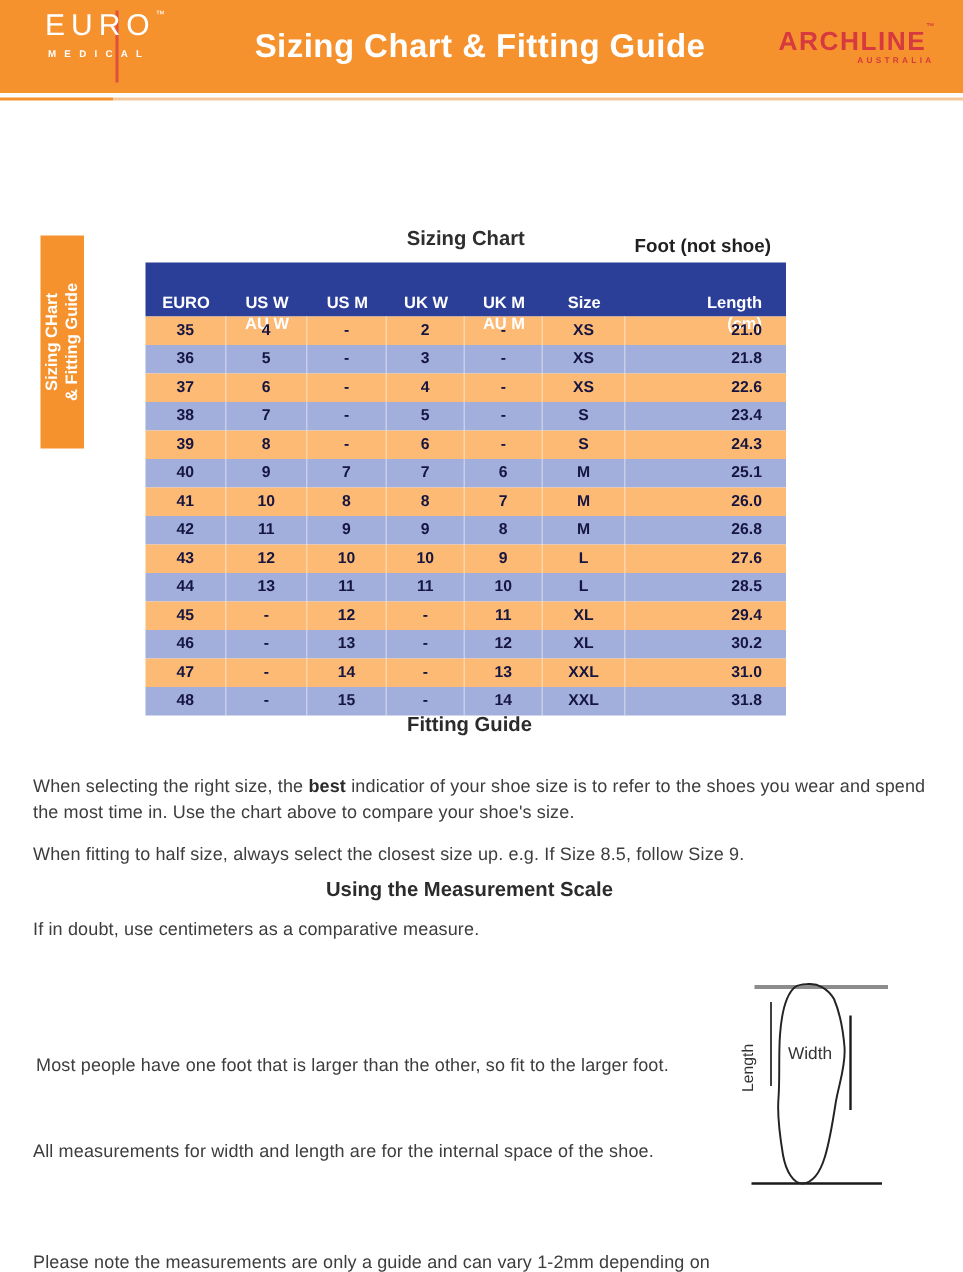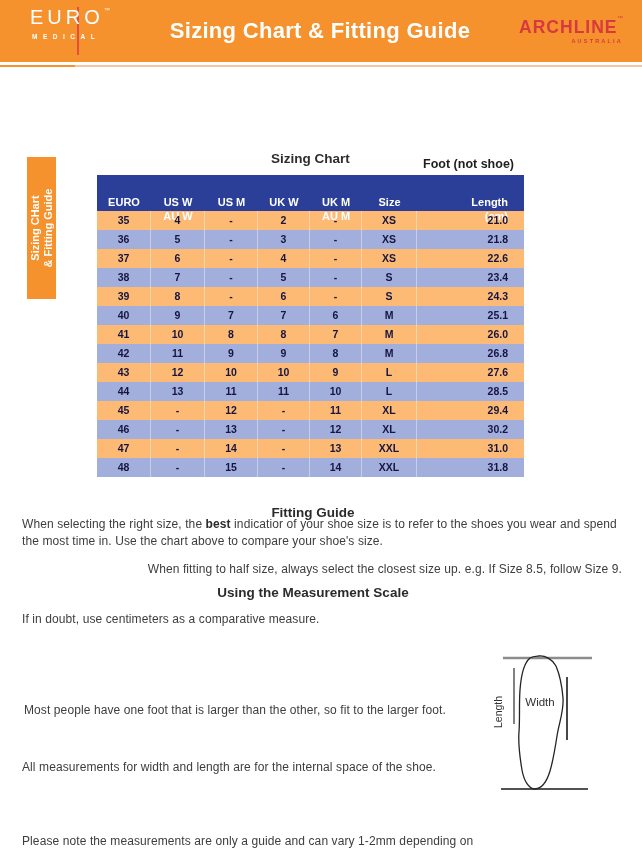--- a/index.html
+++ b/index.html
@@ -235,23 +235,23 @@
           <div class="tcell c1">-</div>
           <div class="tcell c2">15</div>
           <div class="tcell c3">-</div>
           <div class="tcell c4">14</div>
           <div class="tcell c5">XXL</div>
           <div class="tcell c6">31.8</div>
         </div>
       </div>
   </div>
 
-  <div class="h2" style="top:505px;text-align:center;">Fitting Guide</div>
+  <div class="h2" style="top:475px;text-align:center;">Fitting Guide</div>
   <p class="para" style="left:22px; top:516px; width:601px;"><span>When selecting the right size, the </span><b>best</b><span> indicatior of your shoe size is to refer to the shoes you wear and spend the most time in. Use the chart above to compare your shoe's size.</span></p>
-  <p class="para" style="left:22px; top:561px; width:600px;text-align:right;">When fitting to half size, always select the closest size up. e.g. If Size 8.5, follow Size 9.</p>
+  <p class="para" style="left:22px; top:561px; width:600px;">When fitting to half size, always select the closest size up. e.g. If Size 8.5, follow Size 9.</p>
 
   <div class="h2" style="top:585px;">Using the Measurement Scale</div>
   <p class="para" style="left:22px; top:611px; width:560px;">If in doubt, use centimeters as a comparative measure.</p>
   <p class="para" style="left:24px; top:702px; width:470px;">Most people have one foot that is larger than the other, so fit to the larger foot.</p>
   <p class="para" style="left:22px; top:759px; width:520px;">All measurements for width and length are for the internal space of the shoe.</p>
   <p class="para" style="left:22px; top:785px; width:470px;margin-top:48px;">Please note the measurements are only a guide and can vary 1-2mm depending on style.</p>
 
   <svg class="foot-svg" width="122" height="152" viewBox="0 0 122 152">
     <line x1="17" y1="10" x2="106" y2="10" stroke="#8c8c8c" stroke-width="2.6"></line>
     <line x1="15" y1="141" x2="102" y2="141" stroke="#1a1a1a" stroke-width="1.6"></line>

